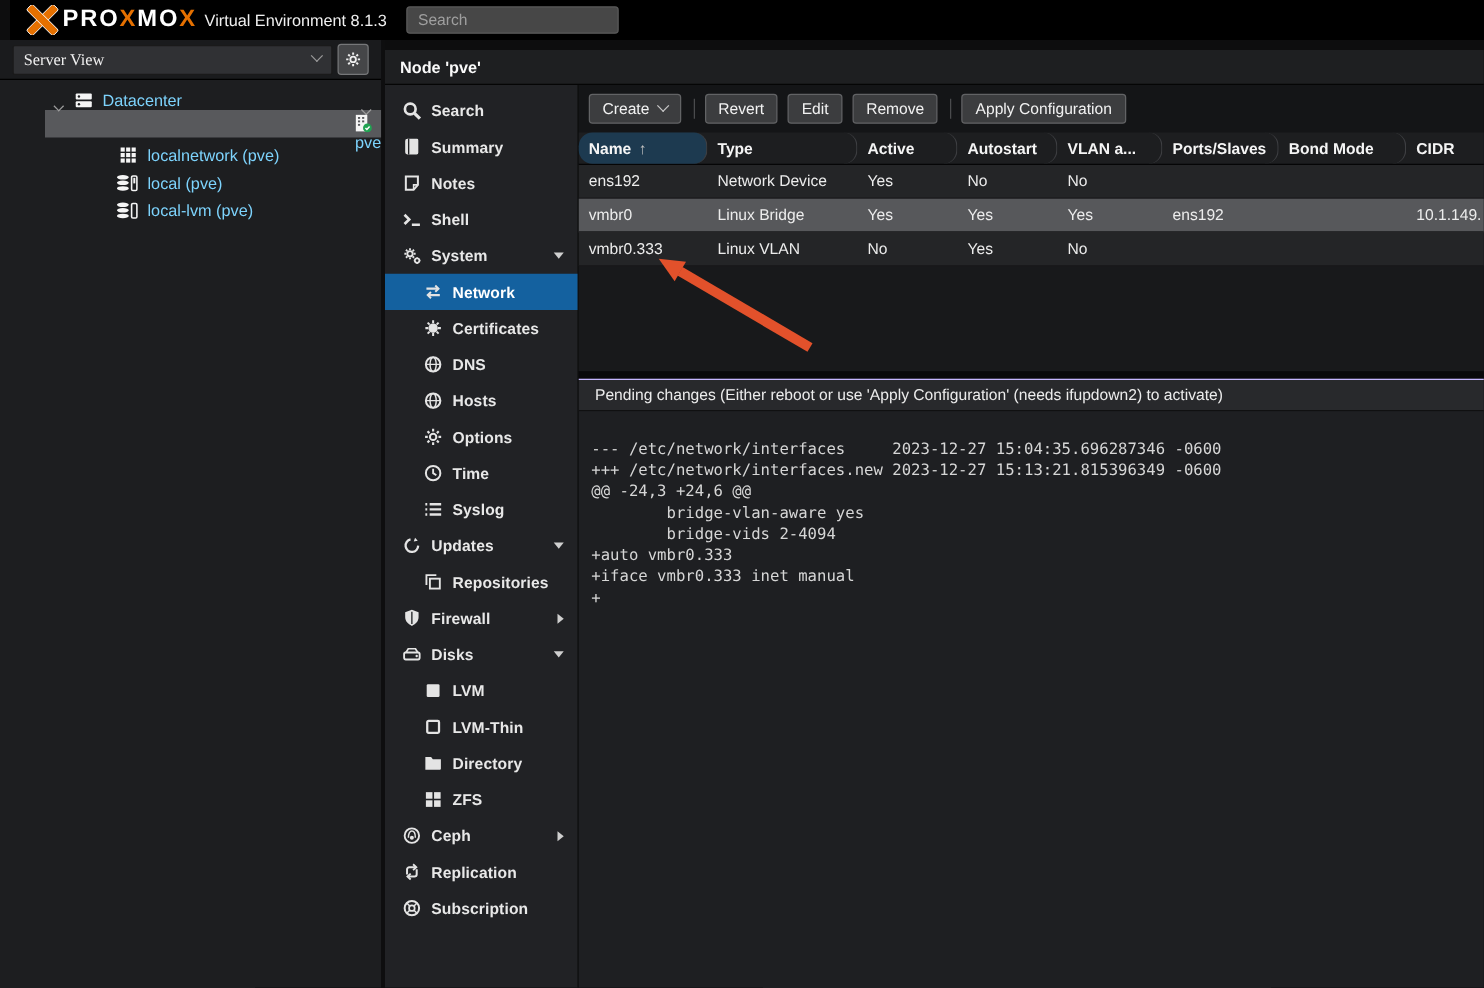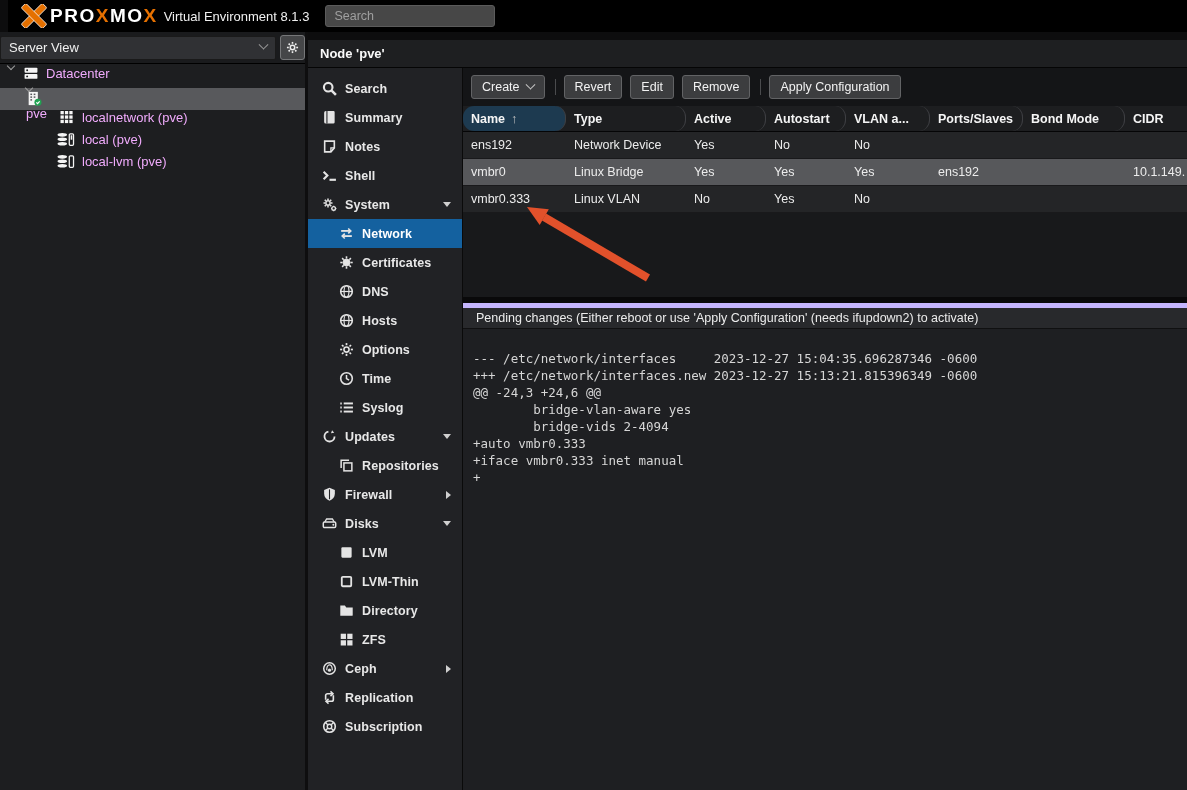--- a/index.html
+++ b/index.html
@@ -14,29 +14,29 @@
   .brand { font-size:19px; font-weight:bold; letter-spacing:1.5px; color:#fff; margin-left:2px; }
   .brand .ox { color:#e57000; }
   .subtitle { font-size:13px; color:#f0f0f0; margin-left:6px; }
   #global-search { margin-left:16px; width:170px; height:22px; background:#474747; border:1px solid #5b5b5b;
     border-radius:3px; color:#ddd; font-size:12.5px; padding:0 8px; outline:none; }
   #global-search::placeholder { color:#9f9f9f; }
 
   
   #left-panel { position:absolute; left:0; top:32px; width:305px; height:758px; background:#1d1e20; }
   #view-row { height:32px; background:#1a1b1d; border-bottom:1px solid #000;
-    display:flex; align-items:center; padding:0 0; }
+    display:flex; align-items:center; padding:0 10px;font-family:Liberation Serif, serif; }
   #view-combo { flex:1; height:24px; background:#303134; border:1px solid #1a1a1a; border-radius:2px;
     display:flex; align-items:center; padding:0 8px; font-size:13px; color:#f0f0f0; }
   .chev-down { width:7px; height:7px; border-right:1.5px solid #9a9a9a; border-bottom:1.5px solid #9a9a9a;
     transform:rotate(45deg) translate(-2px,-2px); margin-left:auto; }
   #tree-gear-btn { width:25px; height:25px; margin-left:4px; background:#454648; border:1px solid #767779;
     border-radius:3px; display:flex; align-items:center; justify-content:center; color:#eee; }
   #tree { padding-top:2px; }
-  .tree-row { height:22px; display:flex; align-items:flex-start; font-size:13px; color:#f0abfc; }
+  .tree-row { height:22px; display:flex; align-items:flex-end; font-size:13px; color:#7dd3fc;margin-left:36px; }
   .tree-row.sel { background:#58595c;flex-direction:column; }
   .caret { width:6px; height:6px; border-right:1.5px solid #9d9d9d; border-bottom:1.5px solid #9d9d9d;
     transform:rotate(45deg); margin-right:9px; margin-top:-3px; flex:none; }
   .ticon { width:17px; height:15px; margin-right:6px; flex:none; color:#f5f5f5; position:relative; }
 
   
   #main { position:absolute; left:308px; top:32px; width:879px; height:758px; display:flex; flex-direction:column; }
   #vsplit { position:absolute; left:305px; top:32px; width:3px; height:758px; background:#0e0e0f; }
   #main-topgap { height:8px; background:#0d0d0e; }
   #node-band { height:28px; background:#1e1f21; border-bottom:1px solid #050505;
@@ -71,21 +71,21 @@
   .c0{width:103px;flex:none}.c1{width:120px;flex:none}.c2{width:80px;flex:none}.c3{width:80px;flex:none}
   .c4{width:84px;flex:none}.c5{width:93px;flex:none}.c6{width:102px;flex:none}.c7{flex:1;border-right:none}
   .grid-row { height:27px; display:flex; background:#242527; border-bottom:1px solid #19191b; }
   .grid-row.sel { background:#57585b; }
   .td { display:flex; align-items:center; padding-left:8px; font-size:12.5px; color:#ececec;
     white-space:nowrap; overflow:hidden;text-align:right; }
   #grid-empty { height:84px; background:#18191b; }
   #hsplit { height:6px; background:#09090a; }
 
   
-  #pending-band { height:26px; background:#28292c; border-top:5px solid #c4b5fd; border-bottom:1px solid #101011;
+  #pending-band { height:26px; background:#28292c; border-top:1px solid #c4b5fd; border-bottom:1px solid #101011;
     display:flex; align-items:center; padding-left:13px; font-size:12.5px; color:#ececec; }
   #diff { flex:1; background:#1e1f22; padding:21px 0 0 10px; }
   .dl { font-family:"DejaVu Sans Mono", monospace; font-size:12.5px; line-height:17px; color:#d6d6d6; white-space:pre; }
 
   
   #arrow-overlay { position:absolute; left:40px; top:120px; pointer-events:none; }
 </style>
 </head>
 <body>
 

